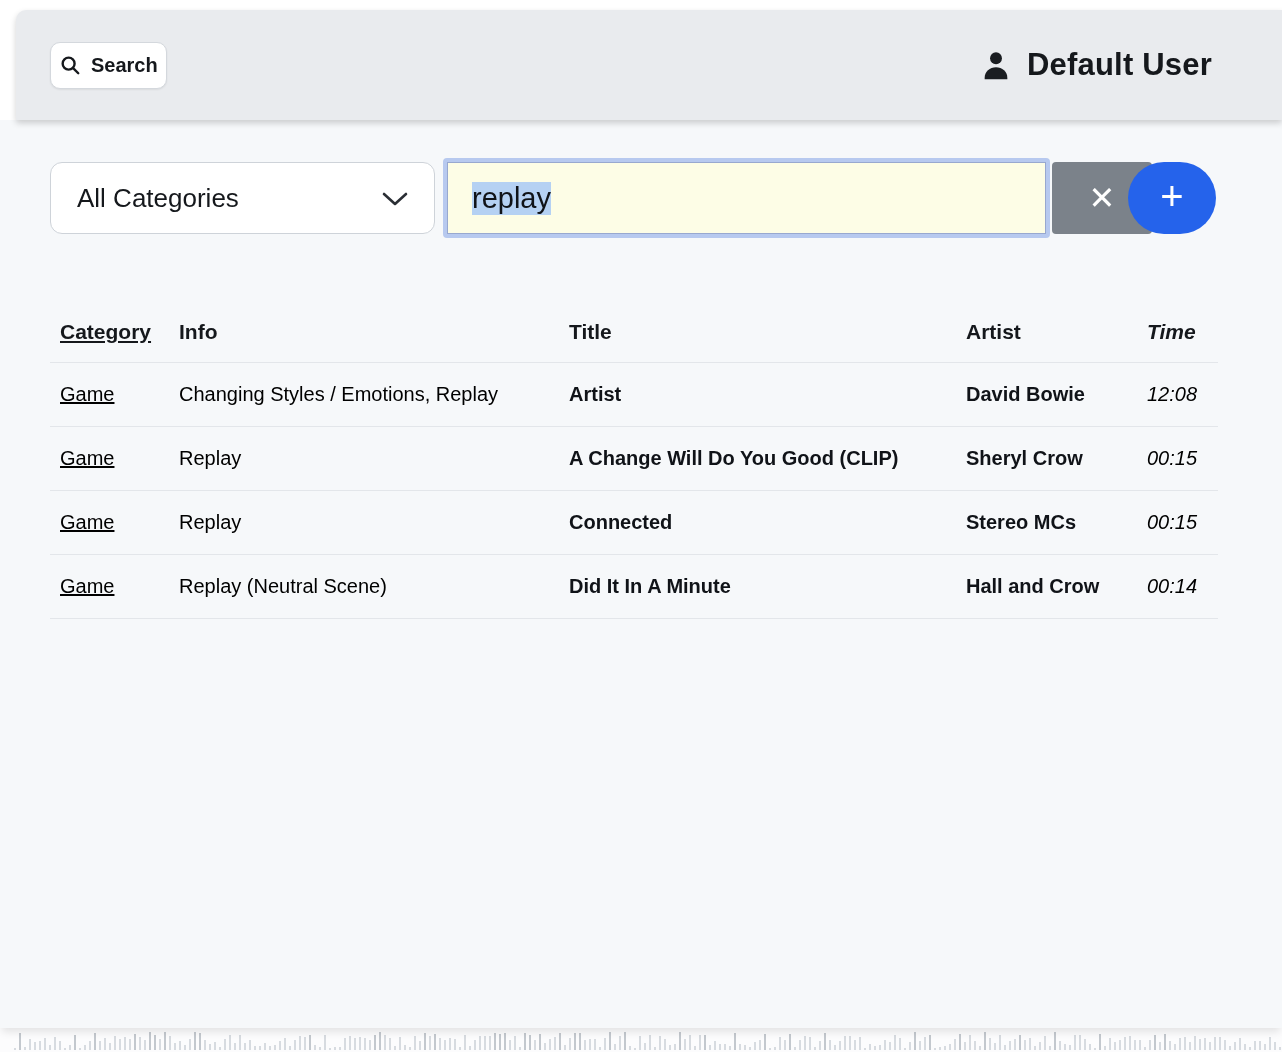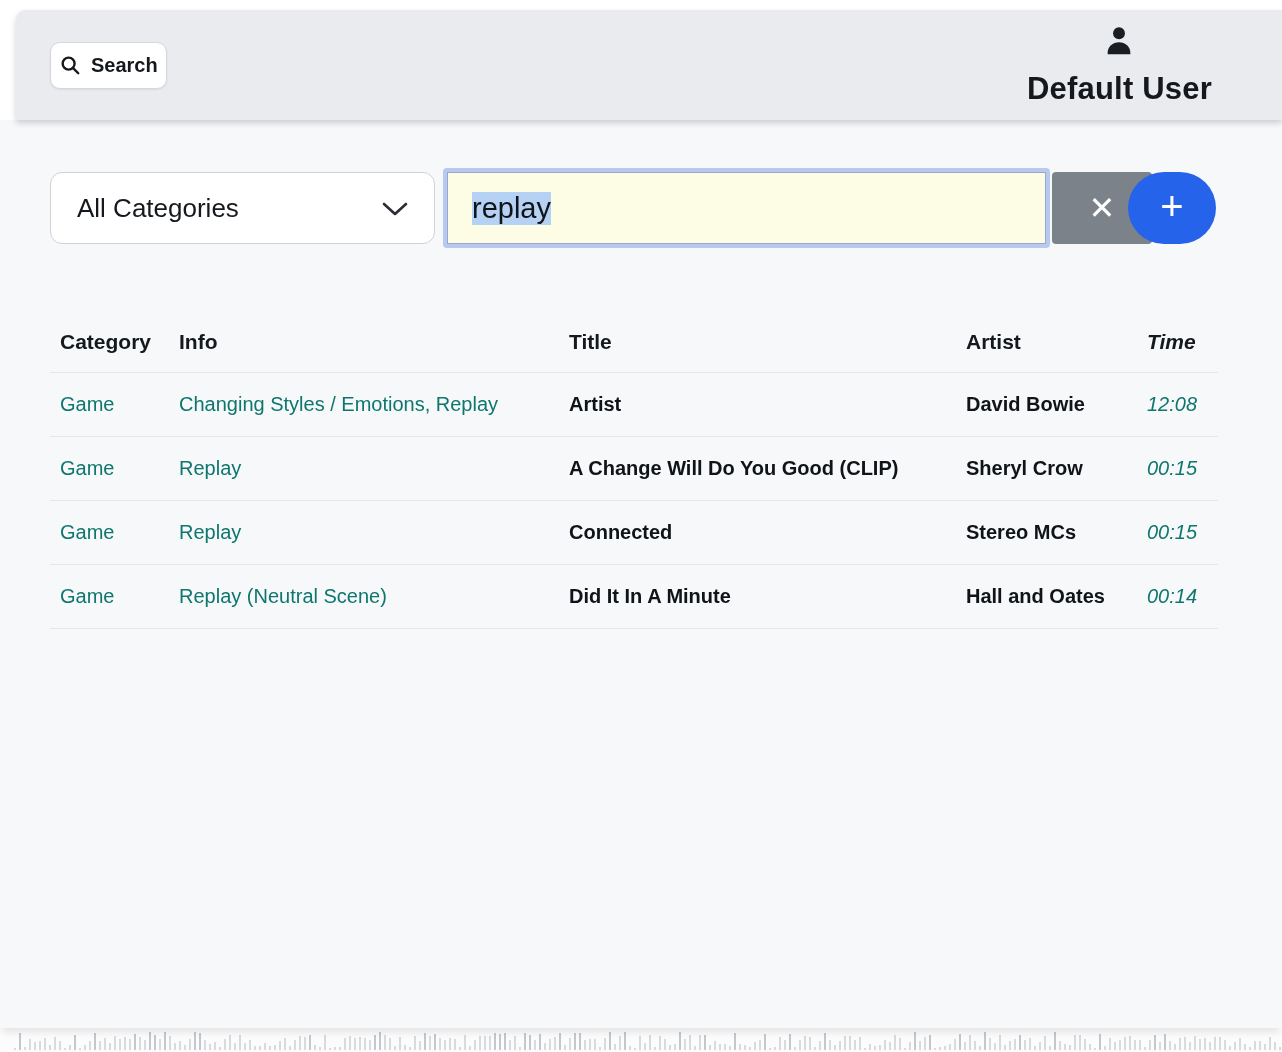--- a/index.html
+++ b/index.html
@@ -40,35 +40,34 @@
     color: #15181c;
     cursor: pointer;
     box-shadow: 0 1px 2px rgba(0,0,0,0.07);
     font-family: inherit;
   }
   .search-btn svg { display: block; }
   .user-chip {
     display: inline-flex;
     align-items: center;
     gap: 14px;
-    flex-direction: column;
   }
   .user-chip .name {
     font-size: 31px;
     font-weight: 600;
     color: #15181c;
     letter-spacing: 0.2px;
   }
   .user-chip svg { display: block; }
 
   
   .main {
     flex: 1;
     background: #f6f8fa;
-    padding: 48px 66px 0 50px;
+    padding: 38px 66px 0 50px;
     box-shadow: 0 6px 8px -2px rgba(0,0,0,0.10);
     position: relative;
     z-index: 2;
   }
 
   
   .controls {
     display: flex;
     align-items: center;
   }
@@ -166,32 +165,32 @@
   .results-table th {
     text-align: left;
     font-size: 21px;
     font-weight: 700;
     color: #15181c;
     padding: 14px 10px 18px 10px;
     border-bottom: 1px solid #e3e6ea;
   }
   .results-table td {
     font-size: 20px;
-    color: #0f766e;
+    color: #000000;
     padding: 20px 10px;
     border-bottom: 1px solid #e3e6ea;
     white-space: nowrap;
     overflow: hidden;
   }
   .results-table td.col-title,
   .results-table td.col-artist {
     font-weight: 700;
     color: #101318;
   }
-  .col-category { width: 119px; }
+  .col-category { width: 119px; text-decoration: underline; }
   .col-info     { width: 390px; }
   .col-title    { width: 397px; }
   .col-artist   { width: 181px; }
   .col-time     { width: 81px; font-style: italic; }
 
   
   .footer-strip {
     height: 24px;
     background: #fcfcfd;
     position: relative;
@@ -280,21 +279,21 @@
       <td class="col-category">Game</td>
       <td class="col-info">Replay</td>
       <td class="col-title">Connected</td>
       <td class="col-artist">Stereo MCs</td>
       <td class="col-time">00:15</td>
     </tr>
         <tr>
       <td class="col-category">Game</td>
       <td class="col-info">Replay (Neutral Scene)</td>
       <td class="col-title">Did It In A Minute</td>
-      <td class="col-artist">Hall and Oates</td>
+      <td class="col-artist">Hall and Crow</td>
       <td class="col-time">00:14</td>
     </tr>
       </tbody>
   </table>
 
 </main>
 
 <footer class="footer-strip">
   <svg id="waveform" width="1282" height="24">
       <rect x="14" y="20" width="2" height="2" fill="#d7dbe0"></rect>

